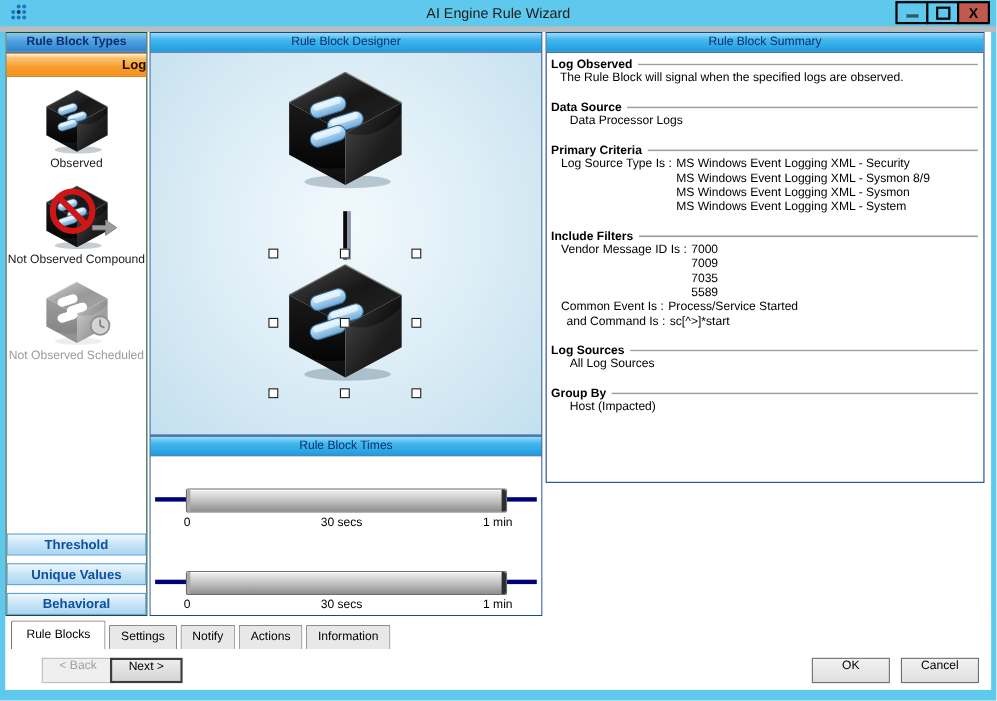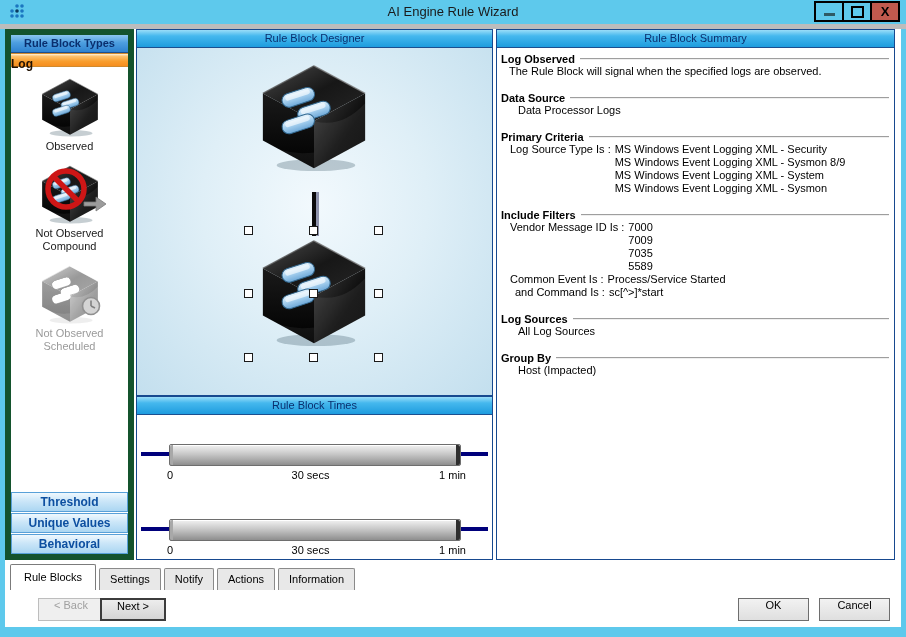--- a/index.html
+++ b/index.html
@@ -19,33 +19,33 @@
   .gray-strip{position:absolute;left:0;top:24px;width:906px;height:5px;background:#BCBCBC;}
   .backdrop{position:absolute;left:5px;top:29px;width:896px;height:598px;background:#fff;}
 
   
   .panel-head{height:17px;line-height:17px;text-align:center;font-size:11px;color:#0A2F6E;
     background:linear-gradient(180deg,#9ADDF8 0%,#45B8EE 35%,#1E9CDE 100%);
     border-bottom:1px solid #1C4F8F;}
 
   
   .left-panel{position:absolute;left:5px;top:29px;width:129px;height:531px;background:#fff;
-    border:6px solid #14532d;box-sizing:border-box;display:flex;flex-direction:column;}
+    border:1px solid #14532d;box-sizing:border-box;display:flex;flex-direction:column;}
   .left-panel .panel-head{background:linear-gradient(180deg,#8CC6F0 0%,#4D9FE0 45%,#2E82D0 100%);font-weight:bold;}
-  .log-btn{height:14px;line-height:20px;text-align:left;font-size:12px;font-weight:bold;color:#201000;
+  .log-btn{height:22px;line-height:20px;text-align:right;font-size:12px;font-weight:bold;color:#201000;
     background:linear-gradient(180deg,#FFF3DC 0%,#FCC270 18%,#F89E2E 60%,#F68E1E 100%);
     border:1px solid #D08A2E;border-left:none;border-right:none;box-sizing:border-box;}
   .type-list{flex:1;overflow:hidden;padding-top:10px;}
   .type-item{display:flex;flex-direction:column;align-items:center;margin-bottom:11px;cursor:default;}
   .type-item .label{font-size:11px;color:#1a1a1a;text-align:center;line-height:13px;margin-top:3px;}
   .type-item.disabled .label{color:#9A9A9A;}
   .icon-wrap{position:relative;width:66px;height:60px;}
   .icon-wrap.gray svg.cubeuse{filter:grayscale(1) brightness(2.2) opacity(0.5);}
   .ban-overlay,.clock-overlay,.arrow-overlay{position:absolute;}
-  .type-btns{display:flex;flex-direction:column;gap:1px;}
+  .type-btns{display:flex;flex-direction:column;gap:7px;}
   .type-btn{height:20px;line-height:18px;text-align:center;font-size:12px;font-weight:bold;color:#0D4FA0;
     background:linear-gradient(180deg,#EFF8FE 0%,#CBE6F8 45%,#ABD6F2 100%);
     border:1px solid #58A0D8;box-sizing:border-box;cursor:pointer;}
 
   
   .mid-panel{position:absolute;left:136px;top:29px;width:357px;height:531px;background:#fff;
     border:1px solid #17498F;box-sizing:border-box;display:flex;flex-direction:column;}
   .designer{position:relative;height:347px;flex:none;border-bottom:1px solid #17498F;
     background:radial-gradient(ellipse at 50% 45%,#F2F9FD 0%,#DFEFF7 45%,#C3DFEE 100%);}
   .cube-svg{position:absolute;width:118px;height:118px;}
@@ -63,21 +63,21 @@
     background:linear-gradient(180deg,#F2F2F2 0%,#C8C8C8 45%,#8E8E8E 100%);
     border:1px solid #6E6E6E;border-radius:2px;box-shadow:inset 0 1px 0 #ffffff;cursor:pointer;}
   .slider .bar::after{content:"";position:absolute;right:0;top:0;bottom:0;width:4px;background:#2E2E2E;border-radius:0 2px 2px 0;}
   .slider .bar::before{content:"";position:absolute;left:0;top:0;bottom:0;width:3px;background:#A8A8A8;border-radius:2px 0 0 2px;}
   .slider .ticks{position:absolute;left:0;right:0;top:44px;height:14px;font-size:11px;color:#000;}
   .tick-left{position:absolute;left:26px;}
   .tick-mid{position:absolute;left:0;right:8px;text-align:center;}
   .tick-right{position:absolute;right:22px;}
 
   
-  .right-panel{position:absolute;left:496px;top:29px;width:399px;height:531px;background:#fff;
+  .right-panel{position:absolute;left:496px;top:29px;width:399px;height:410px;background:#fff;
     border:1px solid #17498F;box-sizing:border-box;display:flex;flex-direction:column;}
   .summary-body{flex:1;padding:5px 5px 0 4px;font-size:11px;color:#000;overflow:hidden;}
   .section{margin-top:14px;}
   .section:first-child{margin-top:0;}
   .sec-title{display:flex;align-items:center;font-weight:bold;}
   .sec-title .rule{flex:1;height:2px;margin-left:5px;background:linear-gradient(180deg,#9E9E9E 0%,#9E9E9E 50%,#EFEFEF 50%);}
   .sec-line{line-height:13px;margin-left:8px;}
   .kv{display:flex;line-height:13px;}
   .kv .k{white-space:pre;margin-right:4px;}
   .kv .vals{display:flex;flex-direction:column;}
@@ -293,22 +293,22 @@
       <div class="section">
         <div class="sec-title">
             <span>Primary Criteria</span>
             <span class="rule"></span>
           </div>
         <div class="kv ind1">
           <span class="k">Log Source Type Is :</span>
           <span class="vals">
             <span>MS Windows Event Logging XML - Security</span>
             <span>MS Windows Event Logging XML - Sysmon 8/9</span>
+            <span>MS Windows Event Logging XML - Sysmon</span>
             <span>MS Windows Event Logging XML - System</span>
-            <span>MS Windows Event Logging XML - Sysmon</span>
           </span>
         </div>
       </div>
 
       <div class="section">
         <div class="sec-title">
             <span>Include Filters</span>
             <span class="rule"></span>
           </div>
         <div class="kv ind1">

